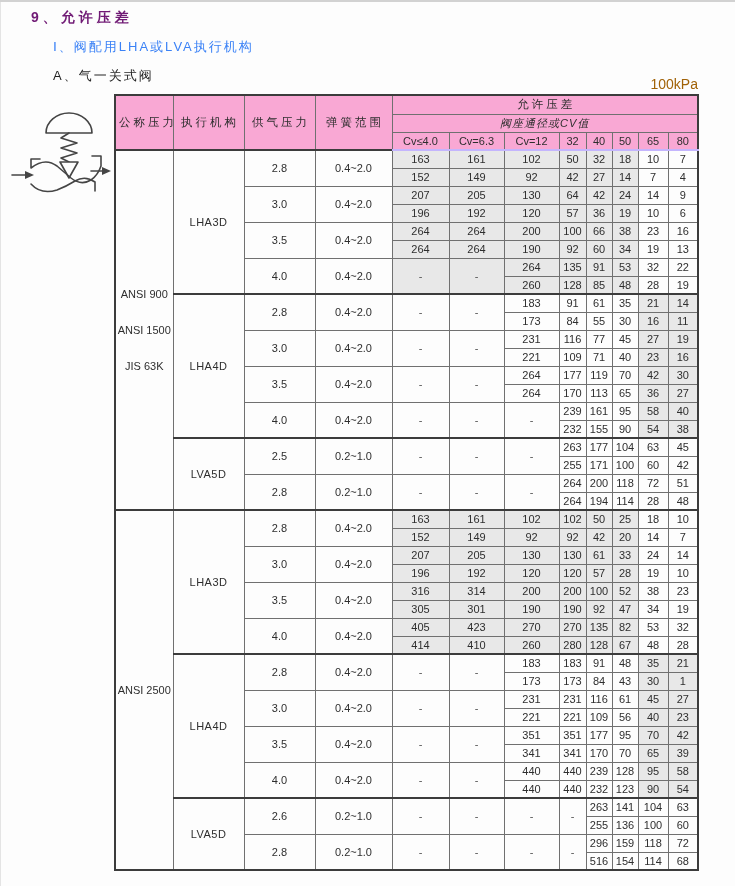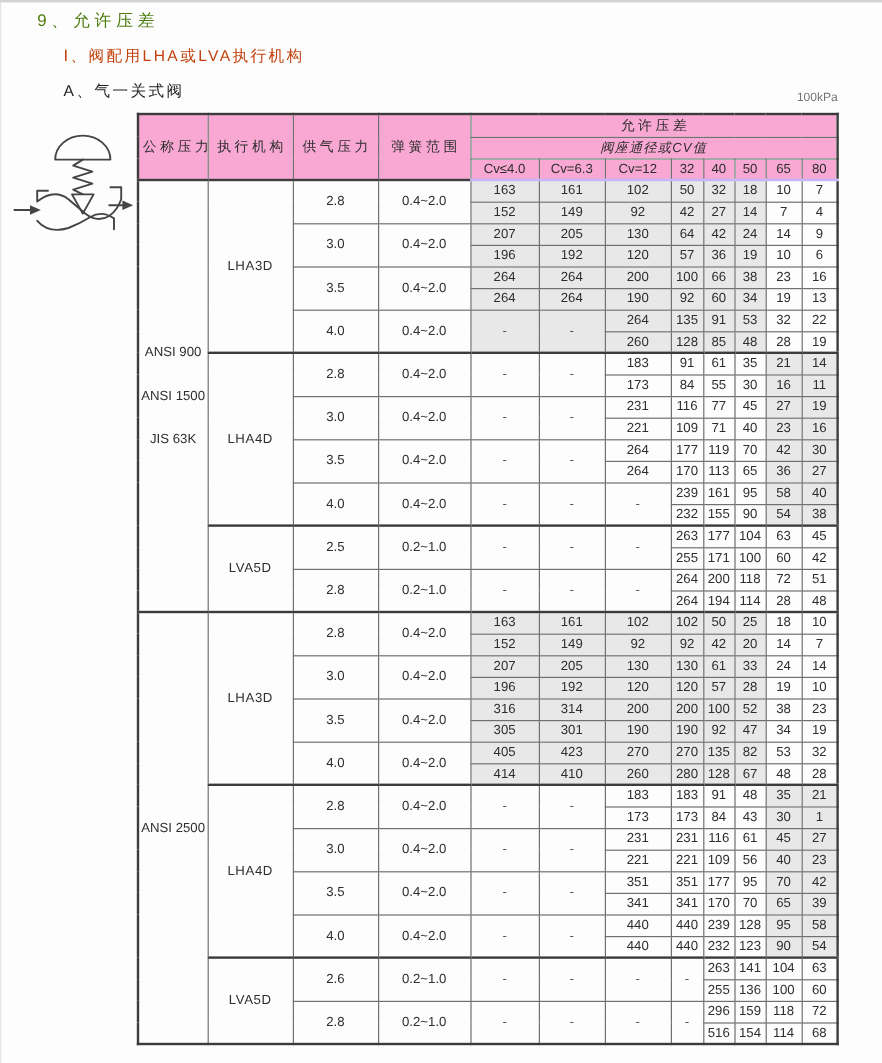--- a/index.html
+++ b/index.html
@@ -7,24 +7,24 @@
     width:735px;height:886px;
     background:#fdfdfd;
     border-top:2px solid #d2d2d2;
     box-sizing:border-box;
     font-family:"Liberation Sans","DejaVu Sans",sans-serif;
     color:#2b2b2b;
     overflow:hidden;
   }
   .page{position:relative;width:735px;height:884px;border-left:1px solid #e4e4e4;box-sizing:border-box;}
   .titles{padding-top:7px;}
-  .t1{margin-left:30px;font-size:14px;letter-spacing:4px;color:#4d7c0f;}
-  .t2{margin-left:52px;margin-top:11px;font-size:13px;letter-spacing:2px;color:#c2410c;}
+  .t1{margin-left:30px;font-size:14px;letter-spacing:4px;color:#701a75;font-weight:bold;}
+  .t2{margin-left:52px;margin-top:11px;font-size:13px;letter-spacing:2px;color:#3b82f6;}
   .t3{margin-left:52px;margin-top:11px;font-size:13px;letter-spacing:2px;color:#1f1f1f;}
-  .unit{position:absolute;left:113px;top:74px;width:584px;text-align:right;font-size:10px;color:#737373;}
+  .unit{position:absolute;left:113px;top:74px;width:584px;text-align:right;font-size:14px;color:#a16207;}
   .content{position:absolute;left:0;top:92px;}
   .valve-svg{position:absolute;left:8px;top:8px;}
   table{
     border-collapse:collapse;table-layout:fixed;
     margin-left:113px;width:584px;
     border:2px solid #3c3c3c;
     font-size:11px;color:#2e2e2e;
   }
   th,td{
     border:1px solid #707070;

